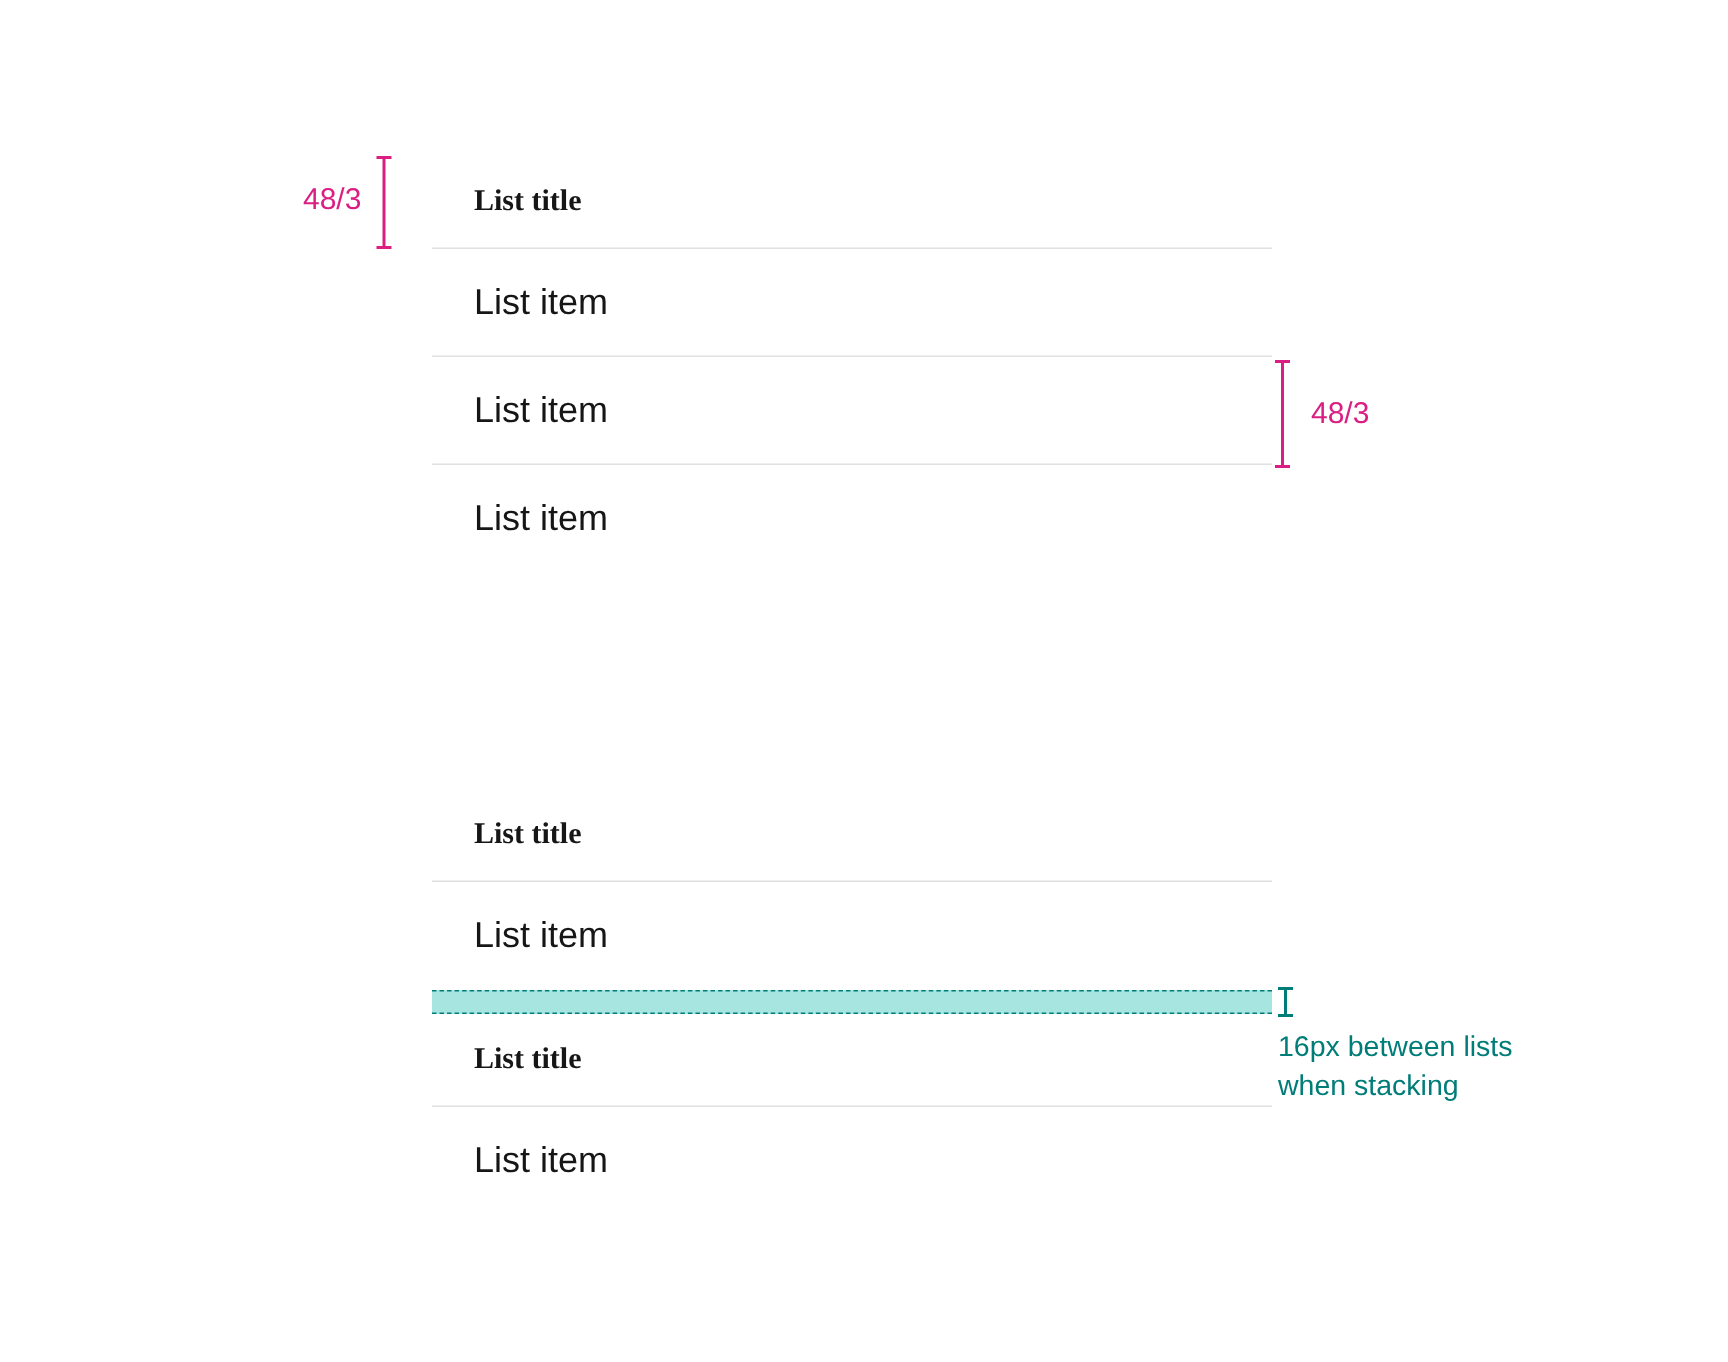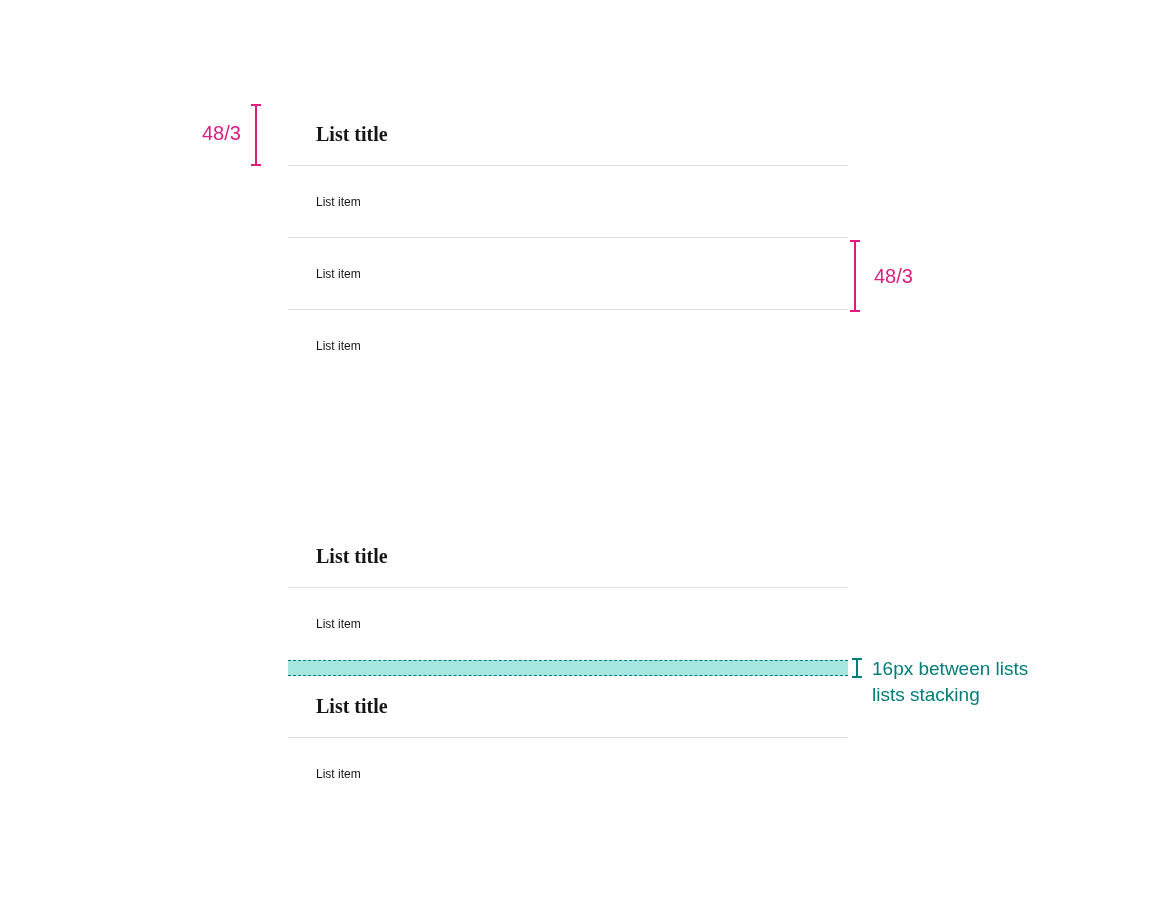--- a/index.html
+++ b/index.html
@@ -29,21 +29,21 @@
       font-weight: 600;
       font-size: 20px;
       padding-left: 28px;
       font-family: Liberation Serif, serif;
     }
     .list-item-row {
       height: 72px;
       display: flex;
       align-items: center;
       border-bottom: 1px solid #e0e0e0;
-      font-size: 12px;
+      font-size: 24px;
       font-weight: 400;
       padding-left: 28px;
     }
     .list-item-row.no-border { border-bottom: none; }
 
     
     .dim-pink-left {
       position: absolute;
       left: 202px;
       top: 104px;
@@ -127,20 +127,21 @@
       border-top: 1px dashed #007d79;
       border-bottom: 1px dashed #007d79;
     }
     .dim-teal {
       position: absolute;
       left: 852px;
       top: 656px;
       display: flex;
       align-items: flex-start;
       gap: 10px;
+      flex-direction: column;
     }
     .dim-teal .bar {
       position: relative;
       width: 10px;
       height: 20px;
       top: 2px;
     }
     .dim-teal .bar::before,
     .dim-teal .bar::after {
       content: "";
@@ -192,21 +193,21 @@
     <div class="list-item-row no-border">List item</div>
   </div>
 
   <div class="teal-spacer"></div>
   <div class="dim-teal">
     <span class="bar">
         <span class="stem"></span>
       </span>
     <span class="label">
       <span>16px between lists</span><br>
-      <span>lists stacking</span>
+      <span>when stacking</span>
     </span>
   </div>
 
   <div class="list-block second-b">
     <div class="list-title-row">List title</div>
     <div class="list-item-row no-border">List item</div>
   </div>
 
 </div>
 

